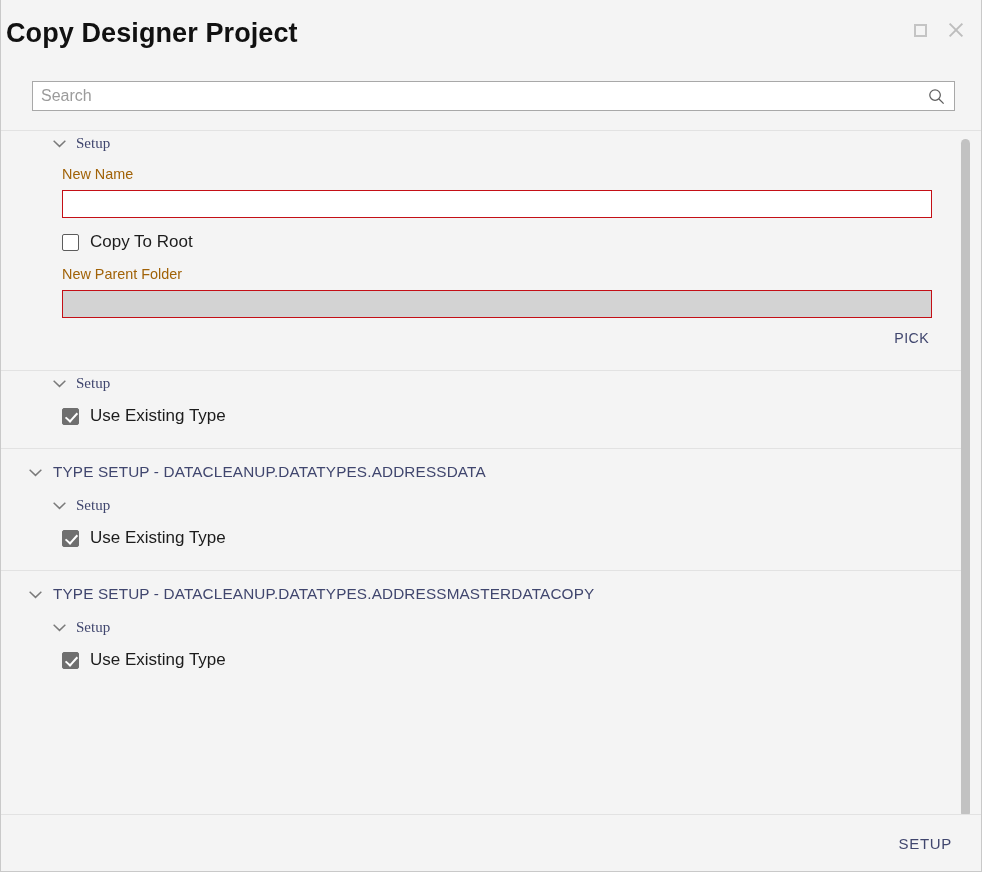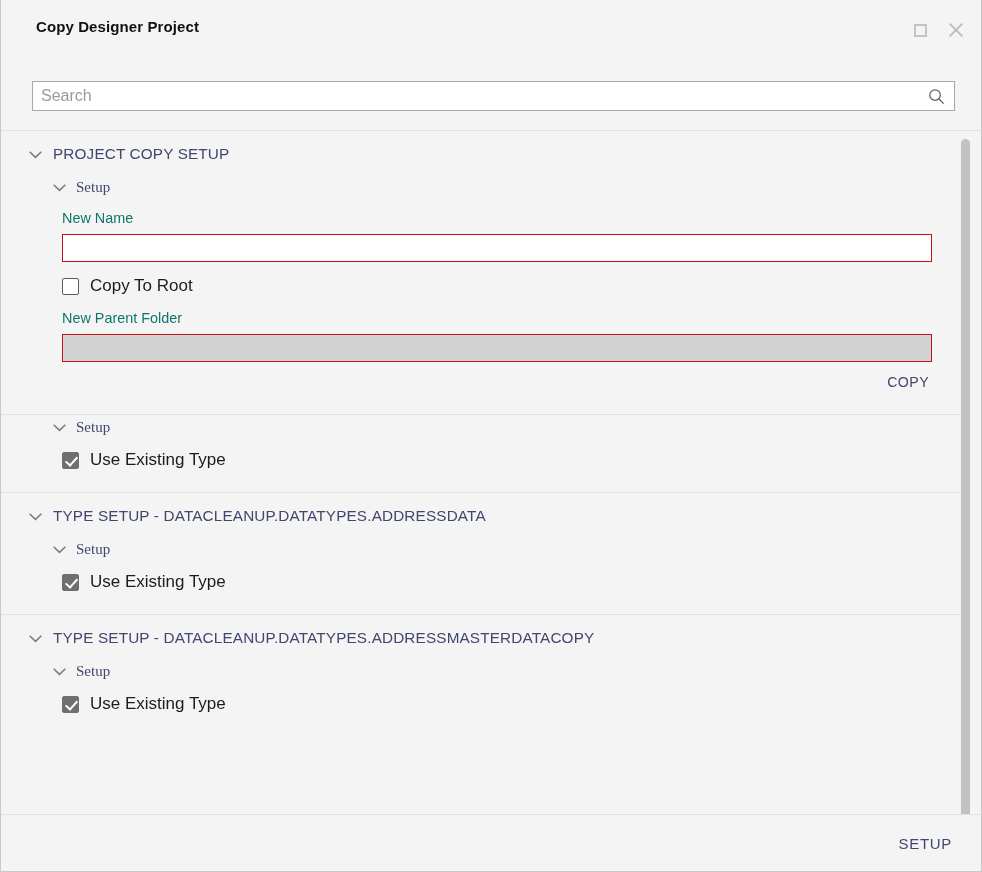--- a/index.html
+++ b/index.html
@@ -28,23 +28,23 @@
 
   
   .titlebar {
     height: 62px;
     flex: 0 0 62px;
     position: relative;
     background: #f4f4f4;
   }
   .title {
     position: absolute;
-    left: 35px;
+    left: 5px;
     top: 18px;
-    font-size: 15px;
+    font-size: 27px;
     font-weight: bold;
     color: #111111;
     letter-spacing: 0.1px;
   }
   .win-buttons {
     position: absolute;
     right: 14px;
     top: 19px;
     display: flex;
     align-items: center;
@@ -168,21 +168,21 @@
     height: 9px;
     flex: 0 0 15px;
   }
 
   .field-block { padding: 8px 31px 0 61px; }
   .field-label {
     font-size: 14.4px;
     color: #e02020;
     margin-bottom: 8px;
   }
-  .field-label.req { color: #0f766e; }
+  .field-label.req { color: #a16207; }
   .text-input {
     width: 100%;
     height: 28px;
     box-sizing: border-box;
     border: 1px solid #c40f16;
     background: #ffffff;
     font-family: "Liberation Sans", sans-serif;
     font-size: 14px;
     padding: 0 7px;
     color: #222;
@@ -307,26 +307,20 @@
         <circle cx="8.3" cy="8.3" r="6.2" fill="none" stroke="#5f5f5f" stroke-width="1.5"></circle>
         <line x1="12.9" y1="12.9" x2="18.4" y2="18.4" stroke="#5f5f5f" stroke-width="1.5"></line>
       </svg>
     </div>
   </div>
 
   <div class="scroll-wrap">
     <div class="scroll-content">
 
       <div class="section">
-        <div class="sec-header">
-          <svg class="chev" viewBox="0 0 16 10">
-            <polyline points="1.5,2 8,8.2 14.5,2" fill="none" stroke="#7a7a7a" stroke-width="1.6"></polyline>
-          </svg>
-          <span class="label">PROJECT COPY SETUP</span>
-        </div>
 
         <div class="sub-header">
           <svg class="chev" viewBox="0 0 16 10">
             <polyline points="1.5,2 8,8.2 14.5,2" fill="none" stroke="#7a7a7a" stroke-width="1.6"></polyline>
           </svg>
           <span class="label">Setup</span>
         </div>
 
         <div class="field-block">
           <div class="field-label req">New Name</div>
@@ -337,21 +331,21 @@
           <span class="checkbox"></span>
           <span class="ck-label">Copy To Root</span>
         </div>
 
         <div class="field-block" style="padding-top:14px;">
           <div class="field-label req">New Parent Folder</div>
           <input class="text-input disabled" type="text" disabled="" value="" style="">
         </div>
 
         <div class="pick-row">
-          <button class="link-btn">COPY</button>
+          <button class="link-btn">PICK</button>
         </div>
 
         <div class="spacer-md"></div>
       </div>
 
       <div class="section">
         <div class="sub-header">
           <svg class="chev" viewBox="0 0 16 10">
             <polyline points="1.5,2 8,8.2 14.5,2" fill="none" stroke="#7a7a7a" stroke-width="1.6"></polyline>
           </svg>

